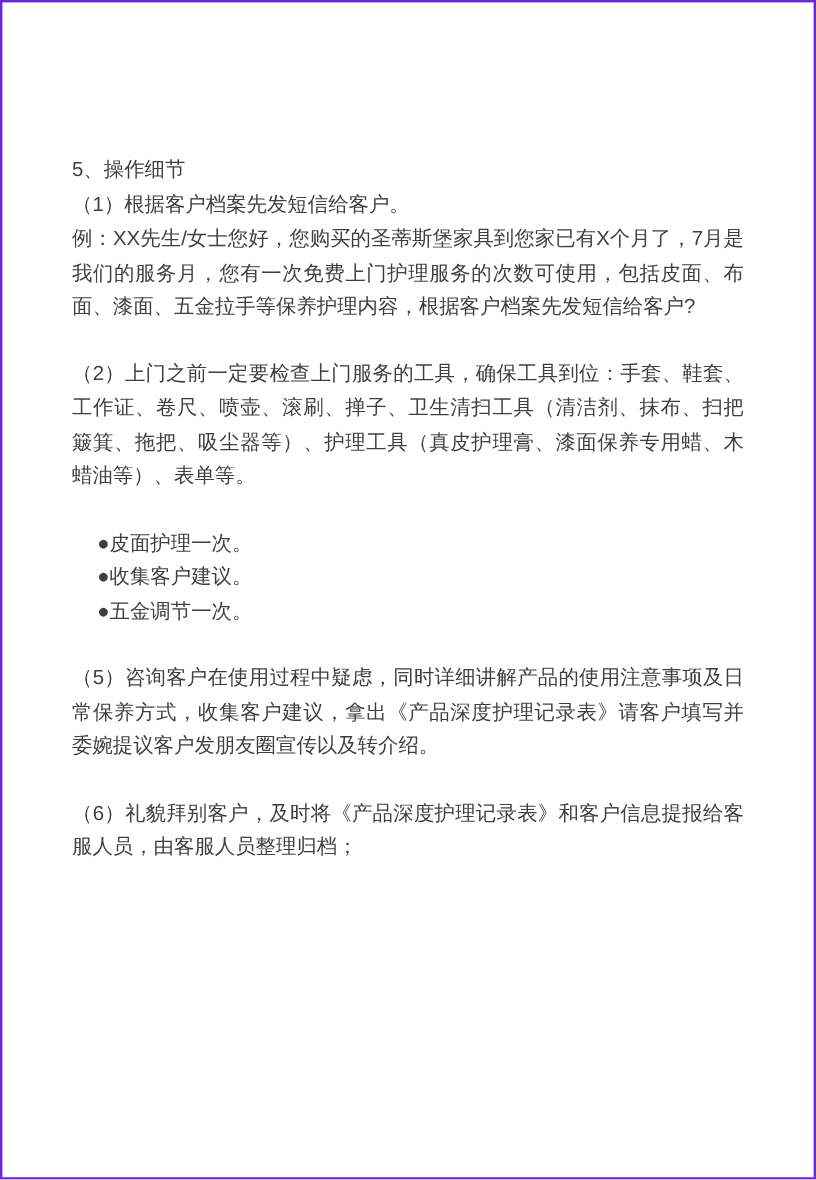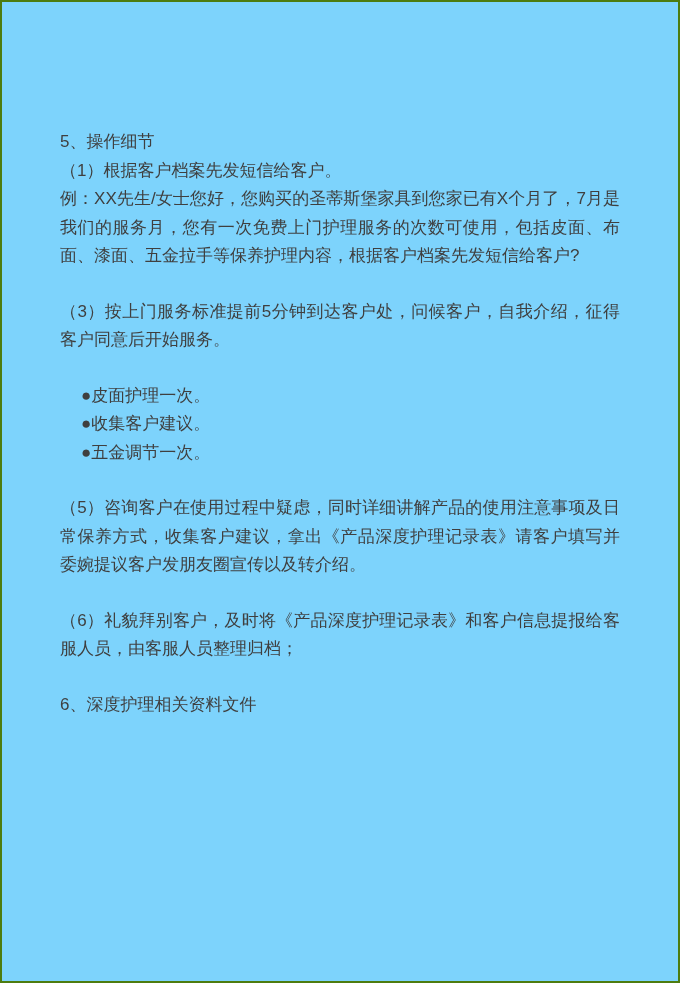--- a/index.html
+++ b/index.html
@@ -5,22 +5,22 @@
   html, body {
     margin: 0;
     padding: 0;
     background: #e9e9e9;
   }
   .page {
     position: relative;
     box-sizing: border-box;
     width: 680px;
     height: 983px;
-    background: #7dd3fc;
-    border: 2px solid #4d7c0f;
+    background: #ffffff;
+    border: 2px solid #6d28d9;
     padding: 126px 58px 0 58px;
     font-family: "Liberation Sans", "DejaVu Sans", sans-serif;
     font-size: 17px;
     line-height: 28.5px;
     color: #3f3f3f;
     overflow: hidden;
   }
   .block {
     margin: 0 0 27px 0;
   }
@@ -48,24 +48,24 @@
 <body>
 
 <div class="page">
 
   <div class="block">
     <p class="para">5、操作细节</p>
     <p class="para">（1）根据客户档案先发短信给客户。</p>
     <p class="para">例：XX先生/女士您好，您购买的圣蒂斯堡家具到您家已有X个月了，7月是我们的服务月，您有一次免费上门护理服务的次数可使用，包括皮面、布面、漆面、五金拉手等保养护理内容，根据客户档案先发短信给客户?</p>
   </div>
 
+  <div class="block">
+    <p class="para">（2）上门之前一定要检查上门服务的工具，确保工具到位：手套、鞋套、工作证、卷尺、喷壶、滚刷、掸子、卫生清扫工具（清洁剂、抹布、扫把簸箕、拖把、吸尘器等）、护理工具（真皮护理膏、漆面保养专用蜡、木蜡油等）、表单等。</p>
+  </div>
 
-  <div class="block">
-    <p class="para">（3）按上门服务标准提前5分钟到达客户处，问候客户，自我介绍，征得客户同意后开始服务。</p>
-  </div>
 
   <div class="block">
     <div class="bullet-row">
       <span class="bullet-marker">●</span><span class="bullet-text">皮面护理一次。</span>
     </div>
     <div class="bullet-row">
       <span class="bullet-marker">●</span><span class="bullet-text">收集客户建议。</span>
     </div>
     <div class="bullet-row">
       <span class="bullet-marker">●</span><span class="bullet-text">五金调节一次。</span>
@@ -73,17 +73,14 @@
   </div>
 
   <div class="block">
     <p class="para">（5）咨询客户在使用过程中疑虑，同时详细讲解产品的使用注意事项及日常保养方式，收集客户建议，拿出《产品深度护理记录表》请客户填写并委婉提议客户发朋友圈宣传以及转介绍。</p>
   </div>
 
   <div class="block">
     <p class="para">（6）礼貌拜别客户，及时将《产品深度护理记录表》和客户信息提报给客服人员，由客服人员整理归档；</p>
   </div>
 
-  <div class="block">
-    <p class="para">6、深度护理相关资料文件</p>
-  </div>
 
 </div>
 
 </body></html>

